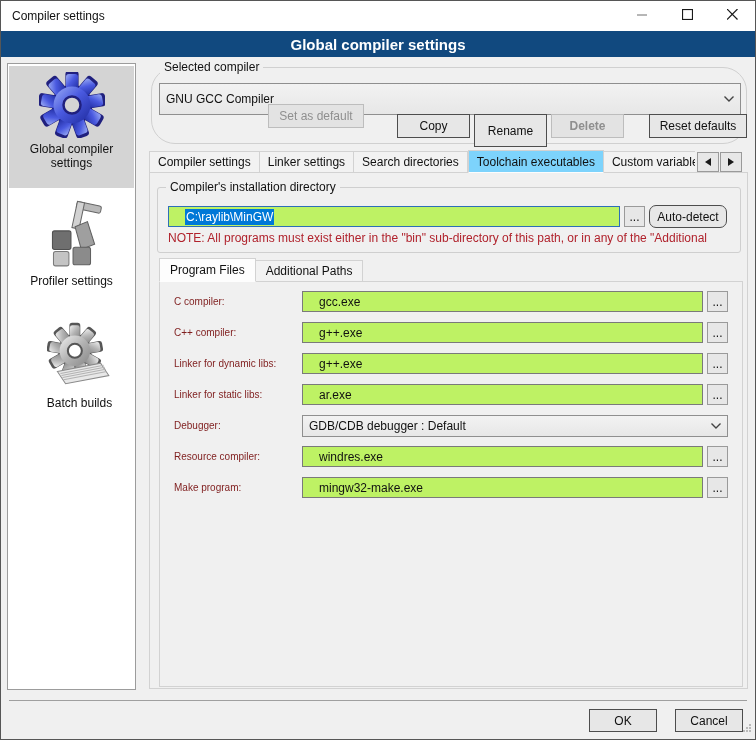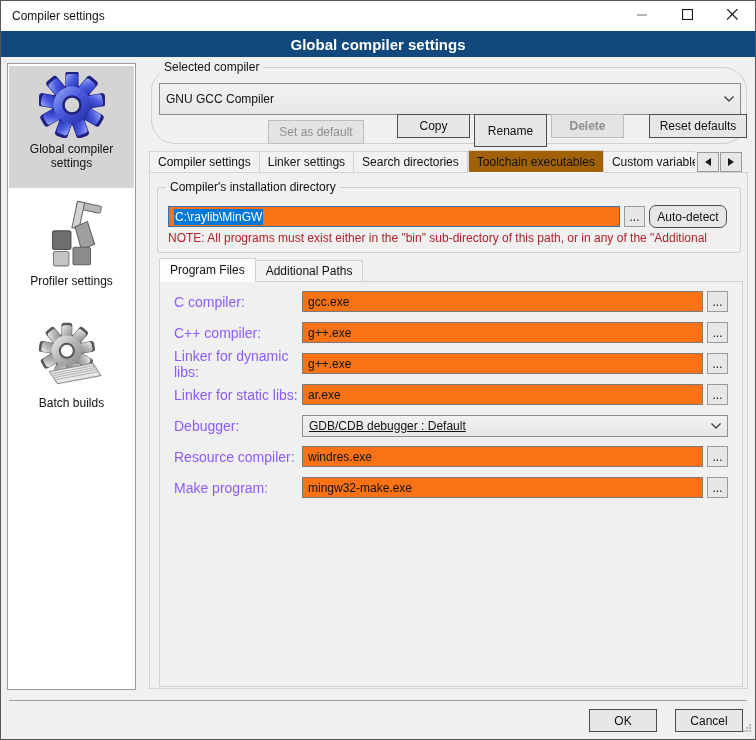--- a/index.html
+++ b/index.html
@@ -36,54 +36,54 @@
   
   .combo { position:absolute; background:linear-gradient(#f2f2f2,#e7e7e7); border:1px solid #8f8f8f;
            display:flex; align-items:center; height:32px; cursor:default; }
   .combo-text { flex:1; padding-left:6px; white-space:nowrap; overflow:hidden; }
   .combo-arrow { width:22px; display:flex; align-items:center; justify-content:center; }
 
   .btn { background:#e7e7e7; border:1px solid #4d4d4d; display:flex; align-items:center; justify-content:center;
          font-size:12px; color:#111; cursor:default; }
   .btn.disabled { border-color:#bdbdbd; color:#8f8f8f; background:#e3e3e3; }
 
-  .textbox { background:#f97316; border:1px solid #7a7a7a; display:flex; align-items:center;
-             padding-left:5px; white-space:nowrap; overflow:hidden; }
+  .textbox { background:#bef264; border:1px solid #7a7a7a; display:flex; align-items:center;
+             padding-left:16px; white-space:nowrap; overflow:hidden; }
   .textbox.focused { border-color:#2e6fb8; }
   .sel-text { background:#0078d7; color:#ffffff; padding:1px 1px; }
 
   
   .tabstrip { position:absolute; left:148px; top:149px; width:546px; height:23px; display:flex;
               overflow:hidden; z-index:3; }
   .tab { flex:0 0 auto; padding:0 8px; height:22px; margin-top:1px; display:flex; align-items:center;
          background:#f2f2f2; border:1px solid #d2d2d2; border-left:none; white-space:nowrap; cursor:default; }
   .tab:first-child { border-left:1px solid #d2d2d2; }
-  .tab.active { background:#a16207; height:23px; margin-top:0; border-bottom:1px solid #fdfdfd;
+  .tab.active { background:#7dd3fc; height:23px; margin-top:0; border-bottom:1px solid #fdfdfd;
                 border-left:1px solid #d2d2d2; position:relative; z-index:4; }
   .tab-scroll { position:absolute; top:151px; display:flex; gap:1px; z-index:5; }
   .tab-scroll .btn { width:22px; height:20px; border-color:#9a9a9a; }
 
   .tabpanel { position:absolute; left:148px; top:171px; width:599px; height:517px;
               background:#f0f0f0; border:1px solid #d2d2d2; z-index:2; }
 
   
   .subtabs { position:absolute; left:158px; top:257px; display:flex; z-index:3; }
   .subtab { padding:0 10px; height:22px; margin-top:2px; display:flex; align-items:center;
             background:#f2f2f2; border:1px solid #d2d2d2; border-left:none; white-space:nowrap; cursor:default; }
   .subtab:first-child { border-left:1px solid #d2d2d2; }
   .subtab.active { background:#fdfdfd; height:24px; margin-top:0; border-bottom:1px solid #fdfdfd;
                    border-left:1px solid #d2d2d2; }
   .innerpanel { position:absolute; left:158px; top:280px; width:584px; height:406px;
                 background:#f0f0f0; border:1px solid #d2d2d2; z-index:2; padding:9px 14px 0 14px; }
 
   .frow { display:flex; align-items:center; height:21px; margin-bottom:10px; }
-  .frow .flabel { flex:0 0 128px; font-size:14px; color:#8b5cf6; }
+  .frow .flabel { flex:0 0 128px; font-size:10px; color:#7f1d1d; }
   .frow .textbox { flex:1; height:21px; }
   .frow .browse { flex:0 0 21px; height:21px; margin-left:4px; border-color:#9a9a9a; }
-  .frow .combo { position:static; flex:1; height:22px;text-decoration:underline; }
+  .frow .combo { position:static; flex:1; height:22px; }
 
   .note { position:absolute; color:#b0222c; font-size:12px; white-space:nowrap; overflow:hidden; }
 
   
   .footer-line { position:absolute; left:8px; right:8px; top:699px; border-top:1px solid #9f9f9f; }
   .grip { position:absolute; right:3px; bottom:3px; }
 </style>
 </head>
 <body>
 
@@ -157,21 +157,21 @@
           <rect x="36" y="2" width="24" height="7" rx="2" fill="#b9b9b9" stroke="#666" stroke-width="1"></rect>
           <rect x="36" y="2" width="7" height="26" fill="#d2d2d2" stroke="#666" stroke-width="1"></rect>
         </g>
         <polygon points="35,26 47,21 54,43 41,48" fill="#9f9f9f" stroke="#606060" stroke-width="1"></polygon>
         <rect x="13" y="30" width="18" height="18" rx="2" fill="#6f6f6f" stroke="#4f4f4f" stroke-width="1"></rect>
         <rect x="14" y="50" width="15" height="14" rx="2" fill="#c4c4c4" stroke="#7a7a7a" stroke-width="1"></rect>
         <rect x="33" y="46" width="17" height="17" rx="2" fill="#8b8b8b" stroke="#5f5f5f" stroke-width="1"></rect>
       </svg>
       <div class="side-label">Profiler settings</div>
     </div>
-    <div class="side-item" style="top:252px; height:118px;">
+    <div class="side-item" style="top:252px; height:118px;margin-left:8px;">
       <svg class="icon64" width="66" height="70" viewBox="0 0 64 68">
         <g transform="translate(27,28) scale(0.8)">
           <use href="#gearShape" fill="#565656" transform="scale(1.1)"></use>
           <use href="#gearShape" fill="url(#gradGray)"></use>
           <circle r="8.5" fill="#ffffff" stroke="#565656" stroke-width="2.5"></circle>
         </g>
         <g>
           <polygon points="10,48 52,40 60,52 18,60" fill="#e8e8e8" stroke="#8a8a8a" stroke-width="1"></polygon>
           <line x1="13" y1="50" x2="55" y2="42" stroke="#b2b2b2" stroke-width="1"></line>
           <line x1="14" y1="52" x2="56" y2="44" stroke="#b2b2b2" stroke-width="1"></line>
@@ -186,21 +186,21 @@
   <div class="groupbox" style="left:150px; top:66px; width:596px; height:77px;border-radius:24px;">
     <span class="legend">Selected compiler</span>
     <div class="combo" style="left:7px; top:15px; width:582px;">
       <span class="combo-text">GNU GCC Compiler</span>
       <span class="combo-arrow">
           <svg width="10" height="6">
             <polyline points="0.5,0.5 5,5 9.5,0.5" fill="none" stroke="#444" stroke-width="1.4"></polyline>
           </svg>
         </span>
     </div>
-    <div class="btn disabled" style="position:absolute; left:116px; top:52px; width:96px; height:24px;align-items:center;">
+    <div class="btn disabled" style="position:absolute; left:116px; top:36px; width:96px; height:24px;align-items:center;">
       <span>Set as default</span>
     </div>
     <div class="btn" style="position:absolute; left:245px; top:46px; width:73px; height:24px;">
       <span>Copy</span>
     </div>
     <div class="btn" style="position:absolute; left:322px; top:46px; width:73px; height:33px;">
       <span>Rename</span>
     </div>
     <div class="btn disabled" style="position:absolute; left:399px; top:46px; width:73px; height:24px;font-weight:bold;">
       <span>Delete</span>

